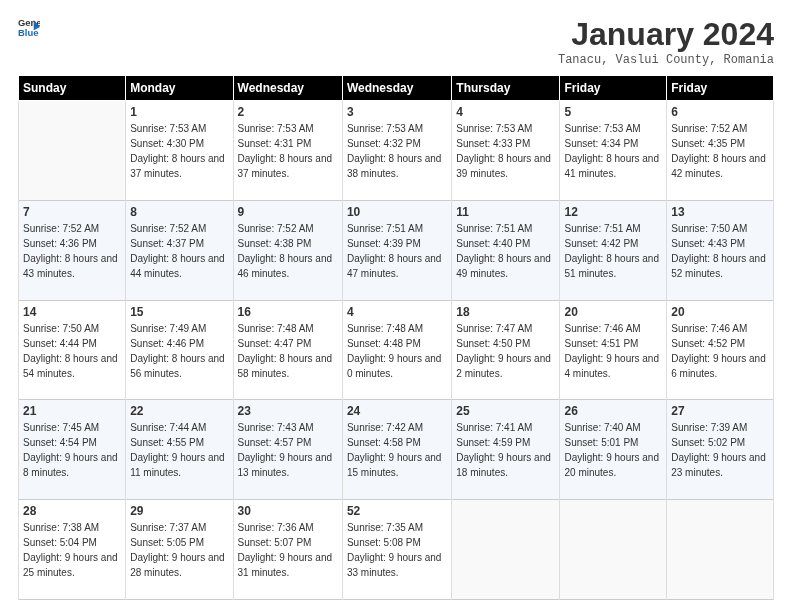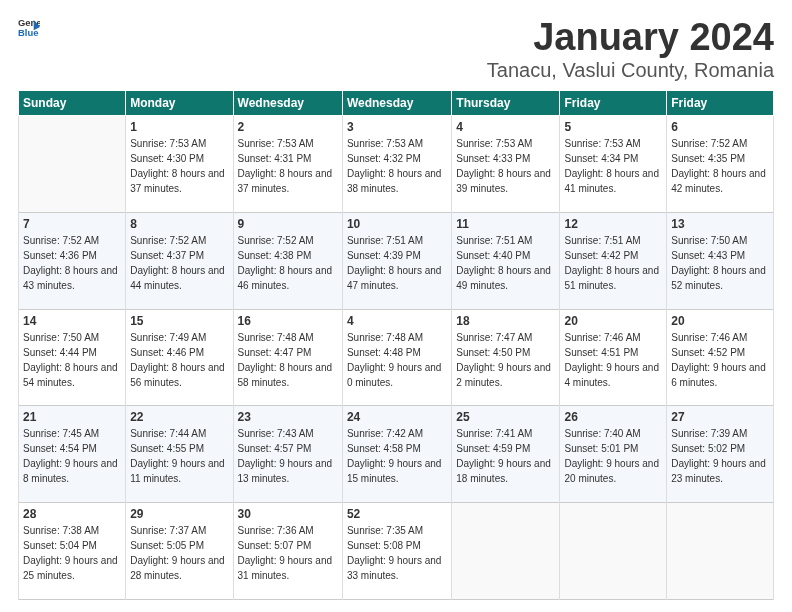--- a/index.html
+++ b/index.html
@@ -29,36 +29,37 @@
       gap: 2px;
     }
     .logo-icon {
       width: 22px;
       height: 22px;
     }
     .title-block {
       text-align: right;
     }
     .month-title {
-      font-size: 38px;
+      font-size: 32px;
       font-weight: bold;
       color: #333;
     }
     .location-title {
-      font-size: 20px;
+      font-size: 12px;
       color: #555;
+      font-family: Liberation Mono, monospace;
     }
     .calendar-table {
       width: 100%;
       border-collapse: collapse;
       flex: 1;
       font-size: 10.5px;
     }
     .calendar-table thead th {
-      background: #0f766e;
+      background: #000000;
       color: #fff;
       font-size: 12px;
       font-weight: bold;
       padding: 5px 4px;
       border: 1px solid #fff;
       text-align: left;
     }
     .calendar-table tbody tr {
       border-bottom: 1px solid #ccc;
     }

